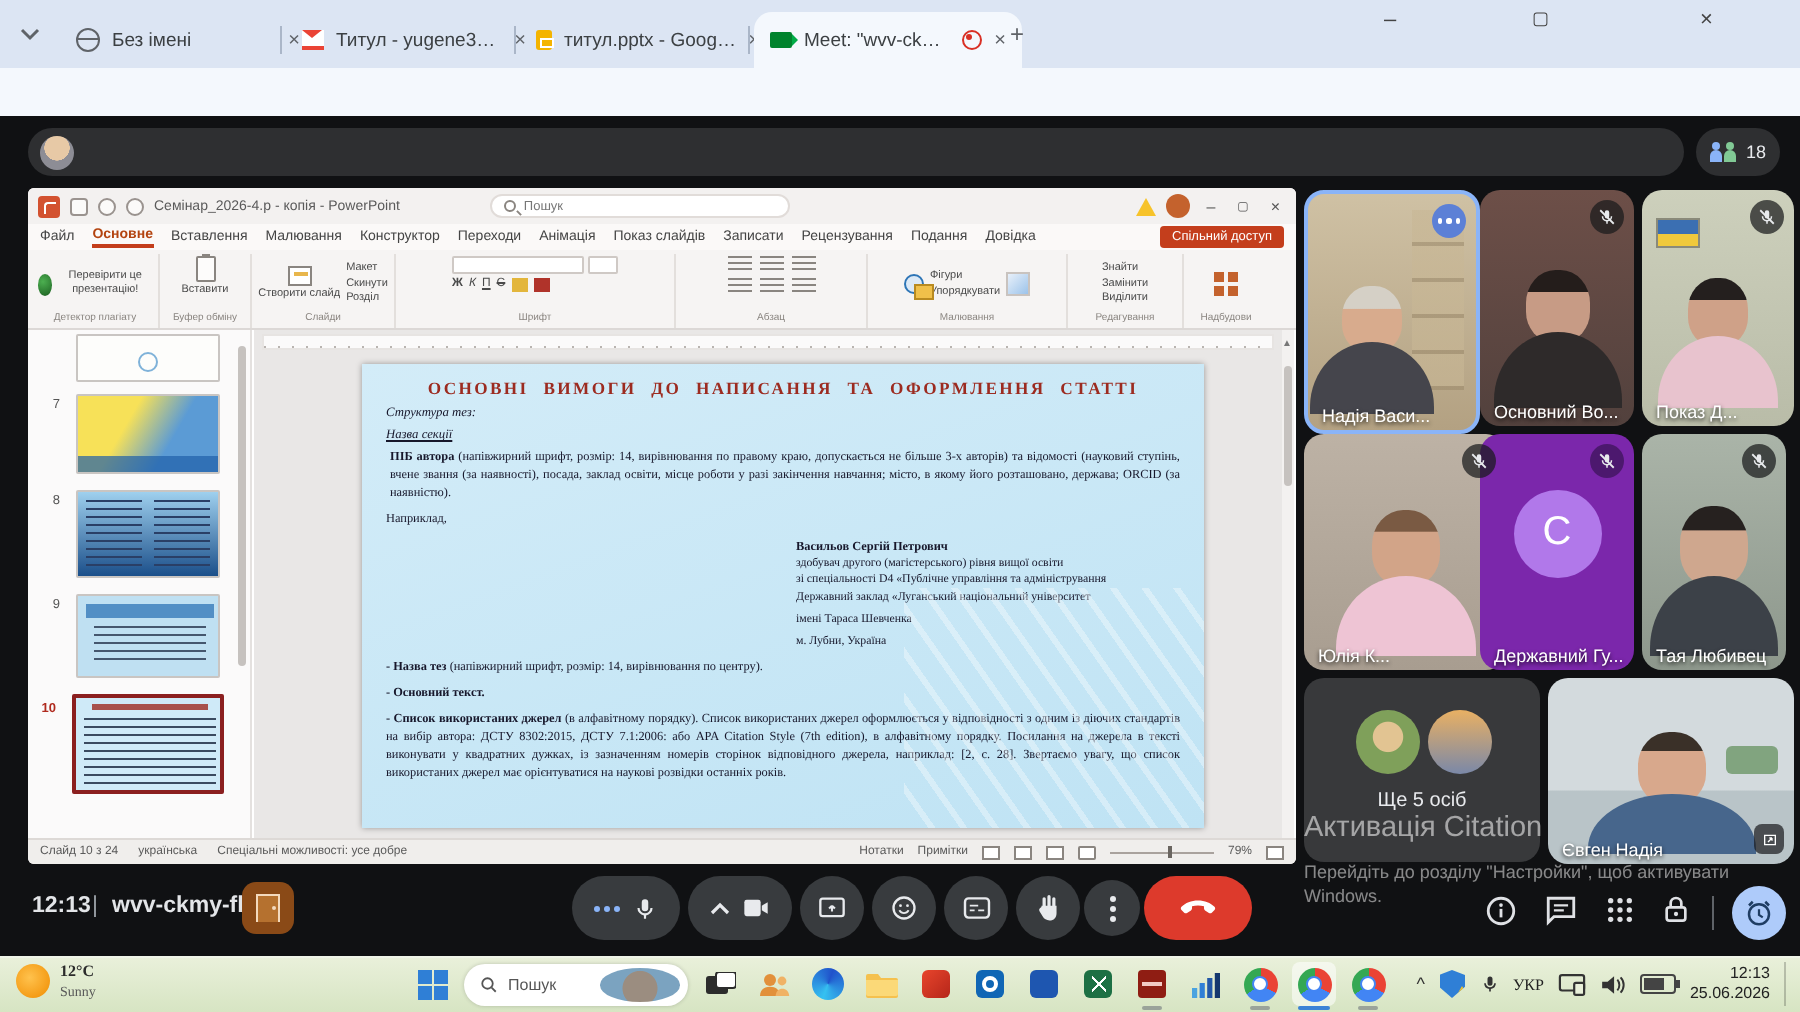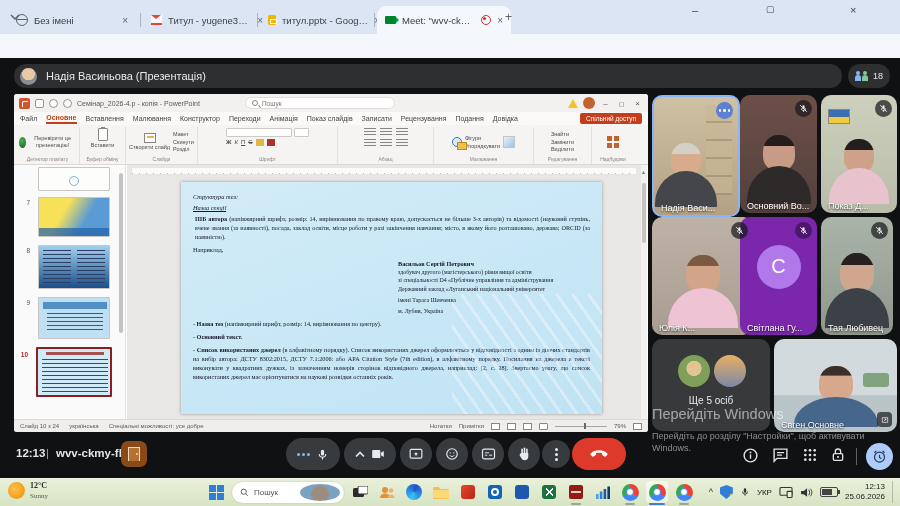--- a/index.html
+++ b/index.html
@@ -156,37 +156,37 @@
   .underline.blue::after{background:#3b82d6;left:3px;right:3px;}
   .chromeball{width:17px;height:17px;border-radius:50%;
      background:conic-gradient(#ea4335 0 33%,#4285f4 33% 66%,#34a853 66% 100%);position:relative;}
   .chromeball::after{content:"";position:absolute;left:4.5px;top:4.5px;width:8px;height:8px;border-radius:50%;background:#fff;border:1px solid #4285f4;box-sizing:border-box;}
   .activeapp{background:rgba(255,255,255,.55);}
   .spill{width:112px;height:21px;border-radius:11px;background:#fff;display:flex;align-items:center;gap:5px;padding:0 4px 0 8px;box-sizing:border-box;box-shadow:0 0 2px rgba(0,0,0,.18);}
   .spill span{font-size:8px;color:#555;flex:1;}
   .manatee{width:17px;height:17px;border-radius:50%;background:radial-gradient(circle at 50% 60%,#9b8d80 38%,#7ba3c0 40%);}
   .tray{right:4px;top:480px;position:absolute;display:flex;align-items:center;gap:7px;height:24px;}
   .trayic{font-size:9px;color:#333;}
-  .lang{font-size:8px;color:#222;}
+  .lang{font-size:8px;color:#222;font-family:Liberation Serif, serif;}
   .clockblk{text-align:right;font-size:8px;color:#222;line-height:1.25;}
   .battery{width:16px;height:8px;border:1px solid #444;border-radius:2px;position:relative;}
   .battery::before{content:"";position:absolute;left:1px;top:1px;bottom:1px;width:10px;background:#444;}
   .battery::after{content:"";position:absolute;right:-3px;top:2px;width:2px;height:4px;background:#444;}
   .shield{width:13px;height:14px;background:#2f7fd6;clip-path:polygon(50% 0,100% 18%,100% 60%,50% 100%,0 60%,0 18%);position:relative;}
   .shieldwarn{position:absolute;right:-2px;bottom:-1px;width:0;height:0;border-left:4px solid transparent;border-right:4px solid transparent;border-bottom:7px solid #f7c32a;}
 </style>
 </head>
 <body>
 
 <div class="abs tabstrip">
   <svg class="abs" style="left:10px;top:13px" width="10" height="8">
       <polyline points="1,2 5,6 9,2" fill="none" stroke="#5f6368" stroke-width="1.5"></polyline>
     </svg>
 
-  <div class="abs tab" style="left:8px;width:112px">
+  <div class="abs tab" style="left:30px;width:112px">
     <span style="width:10px;height:10px;border:1px solid #5f6368;border-radius:50%;flex:0 0 auto;position:relative">
         <i style="position:absolute;left:0;right:0;top:4px;height:1px;background:#5f6368"></i>
       </span>
     <span class="ttl">Без імені</span>
     <span class="x">×</span>
   </div>
   <div class="abs tabsep" style="left:140px"></div>
 
   <div class="abs tab" style="left:143px;width:112px">
     <span style="width:11px;height:8px;background:#fff;border-bottom:2px solid #ea4335;flex:0 0 auto;position:relative">
@@ -242,21 +242,20 @@
       <path d="M5 1h3v2a1.5 1.5 0 0 0 3 0V1h0v4h2v3h-2a1.5 1.5 0 0 0 0 3h2v1H1V8h2a1.5 1.5 0 0 0 0-3H1V1h4z" fill="none" stroke="#5f6368" stroke-width="1.2"></path>
     </svg>
   <span class="abs" style="left:856px;top:37px;width:16px;height:16px;border-radius:50%;background:#7baaf7"></span>
   <span class="abs" style="left:884px;top:37px;font-size:12px;color:#5f6368">⋮</span>
 </div>
 
 <div class="abs meetbg"></div>
 
 <div class="abs banner">
   <span class="avatar"></span>
-  <span class="btxt">Надія Васиньова (Презентація)</span>
 </div>
 <div class="abs pcount">
   <span class="ppl">
       <i class="a"></i>
       <i class="b"></i>
     </span>
   <span>18</span>
 </div>
 
 <div class="abs ppt">
@@ -407,20 +406,21 @@
     <div class="thumb sel" style="top:182px;height:50px;background:#cfeaf8">
       <i style="position:absolute;left:8px;top:3px;width:58px;height:3px;background:#9c2b20;opacity:.8"></i>
       <i style="position:absolute;left:4px;top:10px;width:66px;height:34px;background:repeating-linear-gradient(#3a4a60 0 1px,transparent 1px 4px)"></i>
     </div>
     <span class="tscroll"></span>
   </div>
 
   <div class="abs sarea">
     <div class="ruler"></div>
     <div class="slide">
+      <div class="stitle">ОСНОВНІ ВИМОГИ ДО НАПИСАННЯ ТА ОФОРМЛЕННЯ СТАТТІ</div>
       <div class="sital">Структура тез:</div>
       <div class="sital sund">Назва секції</div>
       <div class="spar"><span class="lead">ПІБ автора</span><span> (напівжирний шрифт, розмір: 14, вирівнювання по правому краю, допускається не більше 3-х авторів) та відомості (науковий ступінь, вчене звання (за наявності), посада, заклад освіти, місце роботи у разі закінчення навчання; місто, в якому його розташовано, держава; ORCID (за наявністю).</span></div>
       <div class="sitem">Наприклад,</div>
       <div class="sperson">
         <div class="nm">Васильов Сергій Петрович</div>
         <div style="line-height:1.3">здобувач другого (магістерського) рівня вищої освіти</div>
         <div style="line-height:1.3">зі спеціальності D4 «Публічне управління та адміністрування</div>
         <div>Державний заклад «Луганський національний університет</div>
         <div>імені Тараса Шевченка</div>
@@ -512,21 +512,21 @@
 </div>
 
 <div class="tile" style="left:740px;top:217px;width:77px;height:118px;background:#7b27ab">
   <span class="cavatar">C</span>
   <span class="muted" style="background:rgba(60,20,90,.75)">
       <svg width="9" height="9" viewBox="0 0 24 24">
         <path d="M12 14a3 3 0 0 0 3-3V6a3 3 0 0 0-6 0v5a3 3 0 0 0 3 3zm5-3a5 5 0 0 1-10 0H5a7 7 0 0 0 6 6.9V21h2v-3.1A7 7 0 0 0 19 11z" fill="#e8eaed"></path>
         <line x1="3" y1="3" x2="21" y2="21" stroke="#e8eaed" stroke-width="2.4"></line>
       </svg>
     </span>
-  <span class="nm">Світлана Гу...</span>
+  <span class="nm">Державний Гу...</span>
 </div>
 
 <div class="tile" style="left:821px;top:217px;width:72px;height:118px;background:linear-gradient(#aab4a8,#8d978c)">
   <div class="fig" style="width:72px;height:82px">
     <div class="h" style="width:34px;height:40px;background:linear-gradient(#26211f 30%,#cfa78e 31%)"></div>
     <div class="b" style="width:64px;height:40px;background:#3c4148"></div>
   </div>
   <span class="muted">
       <svg width="9" height="9" viewBox="0 0 24 24">
         <path d="M12 14a3 3 0 0 0 3-3V6a3 3 0 0 0-6 0v5a3 3 0 0 0 3 3zm5-3a5 5 0 0 1-10 0H5a7 7 0 0 0 6 6.9V21h2v-3.1A7 7 0 0 0 19 11z" fill="#e8eaed"></path>
@@ -547,24 +547,24 @@
   <div class="fig" style="width:92px;height:66px">
     <div class="h" style="width:34px;height:36px;background:linear-gradient(#3a3028 26%,#d8a88c 27%)"></div>
     <div class="b" style="width:84px;height:30px;background:#47668c"></div>
   </div>
   <span style="position:absolute;right:5px;bottom:5px;width:15px;height:15px;border-radius:4px;background:rgba(25,26,28,.7);z-index:3;display:flex;align-items:center;justify-content:center">
       <svg width="8" height="8" viewBox="0 0 24 24">
         <path d="M4 5h16v14H4z" fill="none" stroke="#fff" stroke-width="2"></path>
         <path d="M9 15l6-6m0 0h-4m4 0v4" stroke="#fff" stroke-width="2" fill="none"></path>
       </svg>
     </span>
-  <span class="nm">Євген Основне</span>
-</div>
-
-<div class="abs wm1">Перейдіть Windows</div>
+  <span class="nm">Євген Надія</span>
+</div>
+
+<div class="abs wm1">Активація Citation</div>
 <div class="abs wm2">Перейдіть до розділу "Настройки", щоб активувати Windows.</div>
 
 <span class="abs mb-text" style="left:16px;top:447px;font-weight:bold">12:13</span>
 <span class="abs mb-text" style="left:46px;top:447px;color:#9aa0a6">|</span>
 <span class="abs mb-text" style="left:56px;top:447px;font-weight:bold">wvv-ckmy-fkx</span>
 <span class="abs doorbtn">
     <span class="door"></span>
   </span>
 
 <span class="abs cpill" style="left:286px;top:438px;width:54px;height:32px">

